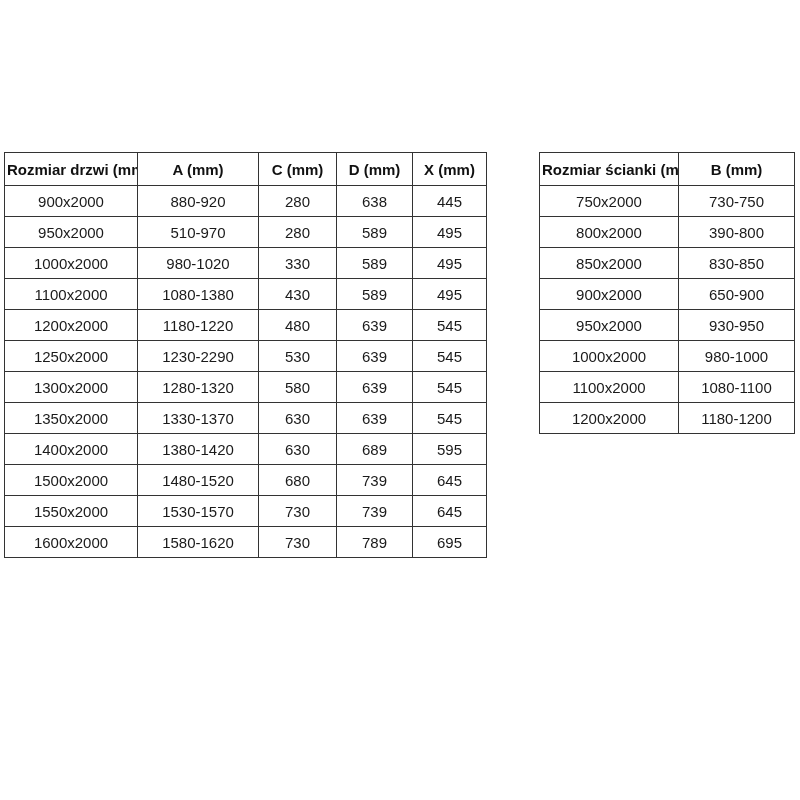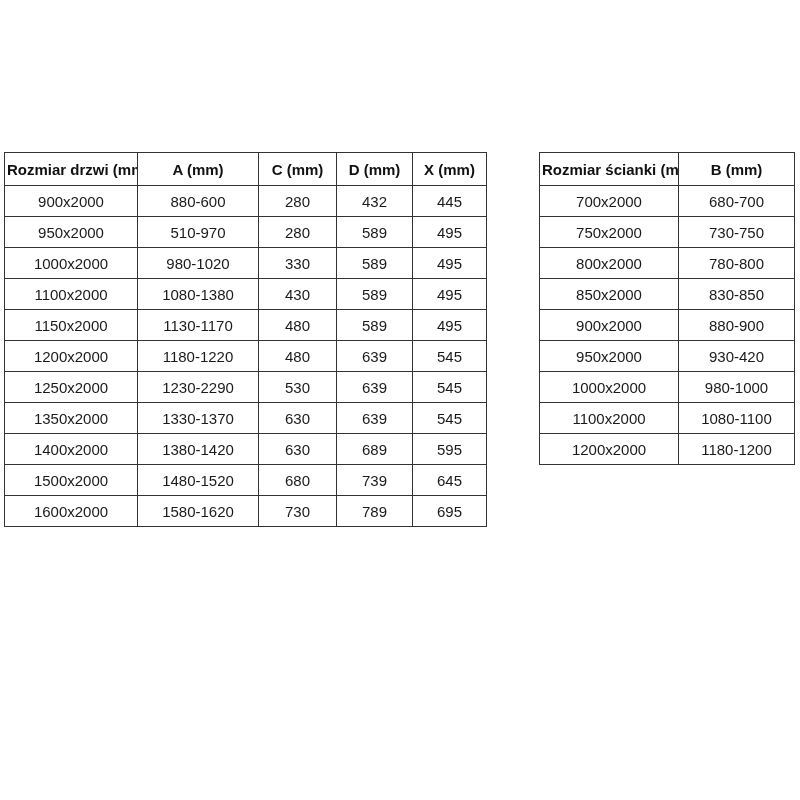--- a/index.html
+++ b/index.html
@@ -65,23 +65,23 @@
         <th>Rozmiar drzwi (mm)</th>
         <th>A (mm)</th>
         <th>C (mm)</th>
         <th>D (mm)</th>
         <th>X (mm)</th>
       </tr>
     </thead>
     <tbody>
         <tr>
           <td>900x2000</td>
-          <td>880-600</td>
+          <td>880-920</td>
           <td>280</td>
-          <td>432</td>
+          <td>638</td>
           <td>445</td>
         </tr>
         <tr>
           <td>950x2000</td>
           <td>510-970</td>
           <td>280</td>
           <td>589</td>
           <td>495</td>
         </tr>
         <tr>
@@ -92,37 +92,37 @@
           <td>495</td>
         </tr>
         <tr>
           <td>1100x2000</td>
           <td>1080-1380</td>
           <td>430</td>
           <td>589</td>
           <td>495</td>
         </tr>
         <tr>
-          <td>1150x2000</td>
-          <td>1130-1170</td>
-          <td>480</td>
-          <td>589</td>
-          <td>495</td>
-        </tr>
-        <tr>
           <td>1200x2000</td>
           <td>1180-1220</td>
           <td>480</td>
           <td>639</td>
           <td>545</td>
         </tr>
         <tr>
           <td>1250x2000</td>
           <td>1230-2290</td>
           <td>530</td>
+          <td>639</td>
+          <td>545</td>
+        </tr>
+        <tr>
+          <td>1300x2000</td>
+          <td>1280-1320</td>
+          <td>580</td>
           <td>639</td>
           <td>545</td>
         </tr>
         <tr>
           <td>1350x2000</td>
           <td>1330-1370</td>
           <td>630</td>
           <td>639</td>
           <td>545</td>
         </tr>
@@ -130,20 +130,27 @@
           <td>1400x2000</td>
           <td>1380-1420</td>
           <td>630</td>
           <td>689</td>
           <td>595</td>
         </tr>
         <tr>
           <td>1500x2000</td>
           <td>1480-1520</td>
           <td>680</td>
+          <td>739</td>
+          <td>645</td>
+        </tr>
+        <tr>
+          <td>1550x2000</td>
+          <td>1530-1570</td>
+          <td>730</td>
           <td>739</td>
           <td>645</td>
         </tr>
         <tr>
           <td>1600x2000</td>
           <td>1580-1620</td>
           <td>730</td>
           <td>789</td>
           <td>695</td>
         </tr>
@@ -156,42 +163,38 @@
       <col style="width:116px">
     </colgroup>
     <thead>
       <tr>
         <th>Rozmiar ścianki (mm)</th>
         <th>B (mm)</th>
       </tr>
     </thead>
     <tbody>
         <tr>
-          <td>700x2000</td>
-          <td>680-700</td>
-        </tr>
-        <tr>
           <td>750x2000</td>
           <td>730-750</td>
         </tr>
         <tr>
           <td>800x2000</td>
-          <td>780-800</td>
+          <td>390-800</td>
         </tr>
         <tr>
           <td>850x2000</td>
           <td>830-850</td>
         </tr>
         <tr>
           <td>900x2000</td>
-          <td>880-900</td>
+          <td>650-900</td>
         </tr>
         <tr>
           <td>950x2000</td>
-          <td>930-420</td>
+          <td>930-950</td>
         </tr>
         <tr>
           <td>1000x2000</td>
           <td>980-1000</td>
         </tr>
         <tr>
           <td>1100x2000</td>
           <td>1080-1100</td>
         </tr>
         <tr>

